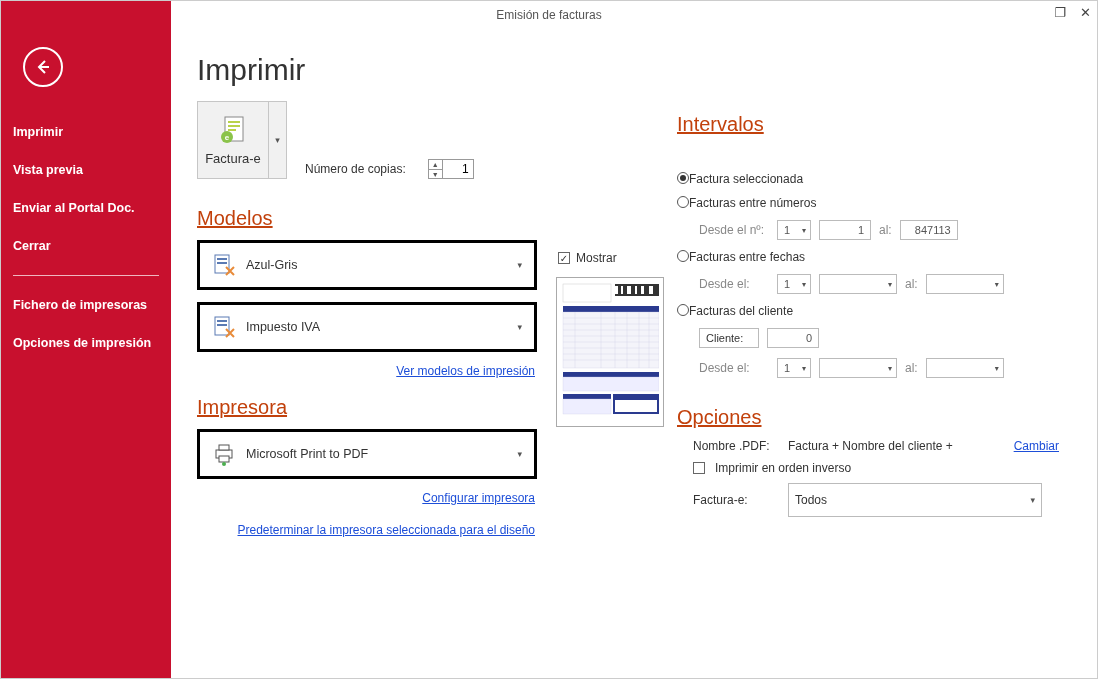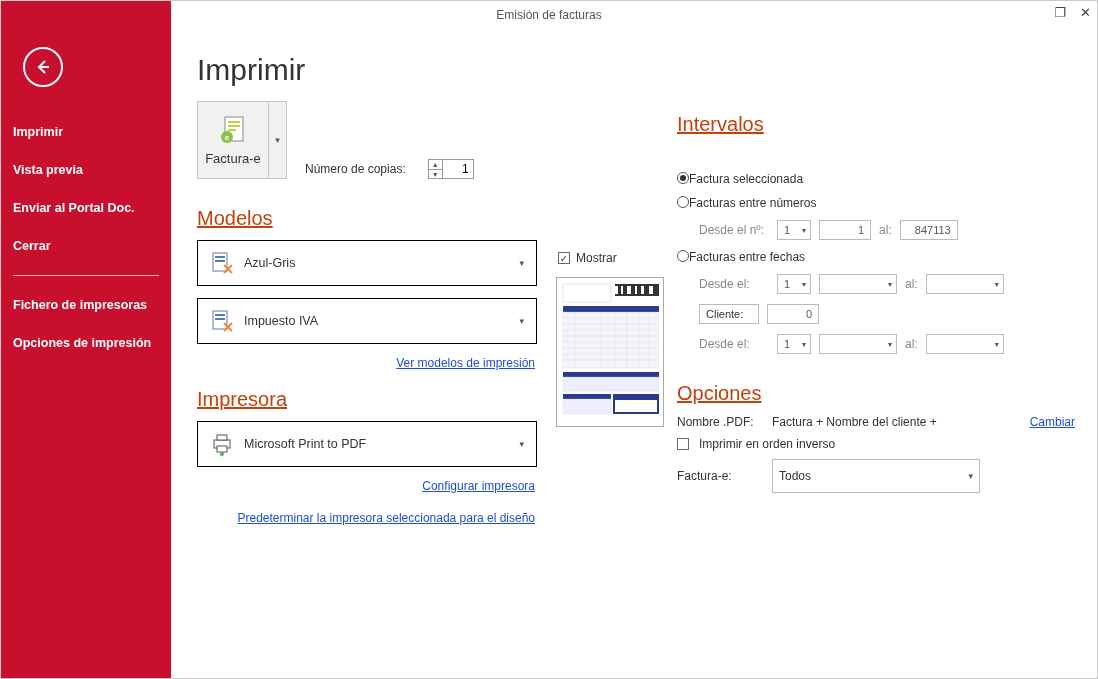--- a/index.html
+++ b/index.html
@@ -34,21 +34,21 @@
 .spinner { display: flex; align-items: stretch; border: 1px solid #999; height: 20px; }
 .spinner .spin-btns { width: 14px; display: flex; flex-direction: column; border-right: 1px solid #999; }
 .spinner .spin-btns span { flex: 1; font-size: 7px; text-align: center; line-height: 9px; color: #555; cursor: pointer; }
 .spinner .spin-btns span:first-child { border-bottom: 1px solid #999; }
 .spinner input { width: 30px; border: none; text-align: right; padding-right: 4px; font-size: 12px; }
 
 
 h2.section { font-size: 20px; font-weight: 300; color: #c2410c; margin-bottom: 10px; text-decoration: underline; }
 
 
-.select-row { border: 1px solid #000000; padding: 10px 12px; display: flex; align-items: center; gap: 10px; margin-bottom: 12px; cursor: pointer; }
+.select-row { border: 3px solid #000000; padding: 10px 12px; display: flex; align-items: center; gap: 10px; margin-bottom: 12px; cursor: pointer; }
 .select-row .sel-icon { width: 24px; height: 24px; flex-shrink: 0; }
 .select-row .label { flex: 1; font-size: 12.5px; }
 .caret { font-size: 9px; color: #555; }
 
 .link { color: #1d4ed8; text-decoration: underline; font-size: 12px; cursor: pointer; }
 .link-row { text-align: right; margin-bottom: 18px; padding-right: 2px; }
 
 
 .preview-col { position: absolute; left: 555px; top: 250px; }
 .mostrar-row { display: flex; align-items: center; gap: 6px; margin-bottom: 12px; margin-left: 2px; }
@@ -60,23 +60,23 @@
 .radio.checked::after { content: ""; width: 6px; height: 6px; background: #333; border-radius: 50%; }
 .sub-row { display: flex; align-items: center; gap: 8px; padding-left: 22px; margin-bottom: 10px; font-size: 12px; color: #888; }
 .sub-row.enabled { color: #333; }
 .sel-small { border: 1px solid #bbb; height: 20px; display: inline-flex; align-items: center; padding: 0 4px 0 6px; background: #fff; font-size: 11px; color: #555; min-width: 34px; justify-content: space-between; gap: 4px; }
 .sel-small.wide { min-width: 78px; }
 .sel-small.num { min-width: 52px; justify-content: flex-end; padding-right: 6px; }
 .sel-small .caret { font-size: 8px; }
 .muted-label { width: 70px; text-align: left; }
 
 .opciones-block { margin-top: 28px; }
-.opt-line { display: flex; align-items: center; gap: 10px; margin: 8px 0; font-size: 12px; }
+.opt-line { display: flex; align-items: center; gap: 10px; margin: 8px 16px; font-size: 12px; }
 .opt-line .field-label2 { width: 85px; }
-.full-select { border: 1px solid #bbb; height: 20px; display: inline-flex; align-items: center; justify-content: space-between; padding: 16px 6px; width: 208px; font-size: 12px; }
+.full-select { border: 1px solid #bbb; height: 20px; display: inline-flex; align-items: center; justify-content: space-between; padding: 16px 6px; width: 254px; font-size: 12px; }
 
 </style>
 </head>
 <body>
 
 <div class="title-bar">
   <span>Emisión de facturas</span>
 </div>
 <div class="window-controls">
   <span>❐</span>
@@ -214,20 +214,24 @@
           <span></span>
           <span class="caret">▾</span>
         </span>
       <span>al:</span>
       <span class="sel-small wide">
           <span></span>
           <span class="caret">▾</span>
         </span>
     </div>
 
+    <div class="radio-row">
+      <span class="radio"></span>
+      <span>Facturas del cliente</span>
+    </div>
     <div class="sub-row enabled">
       <span class="sel-small" style="min-width:60px;color:#333;">
           <span>Cliente:</span>
         </span>
       <span class="sel-small num">
           <span>0</span>
         </span>
     </div>
     <div class="sub-row">
       <span class="muted-label">Desde el:</span>

